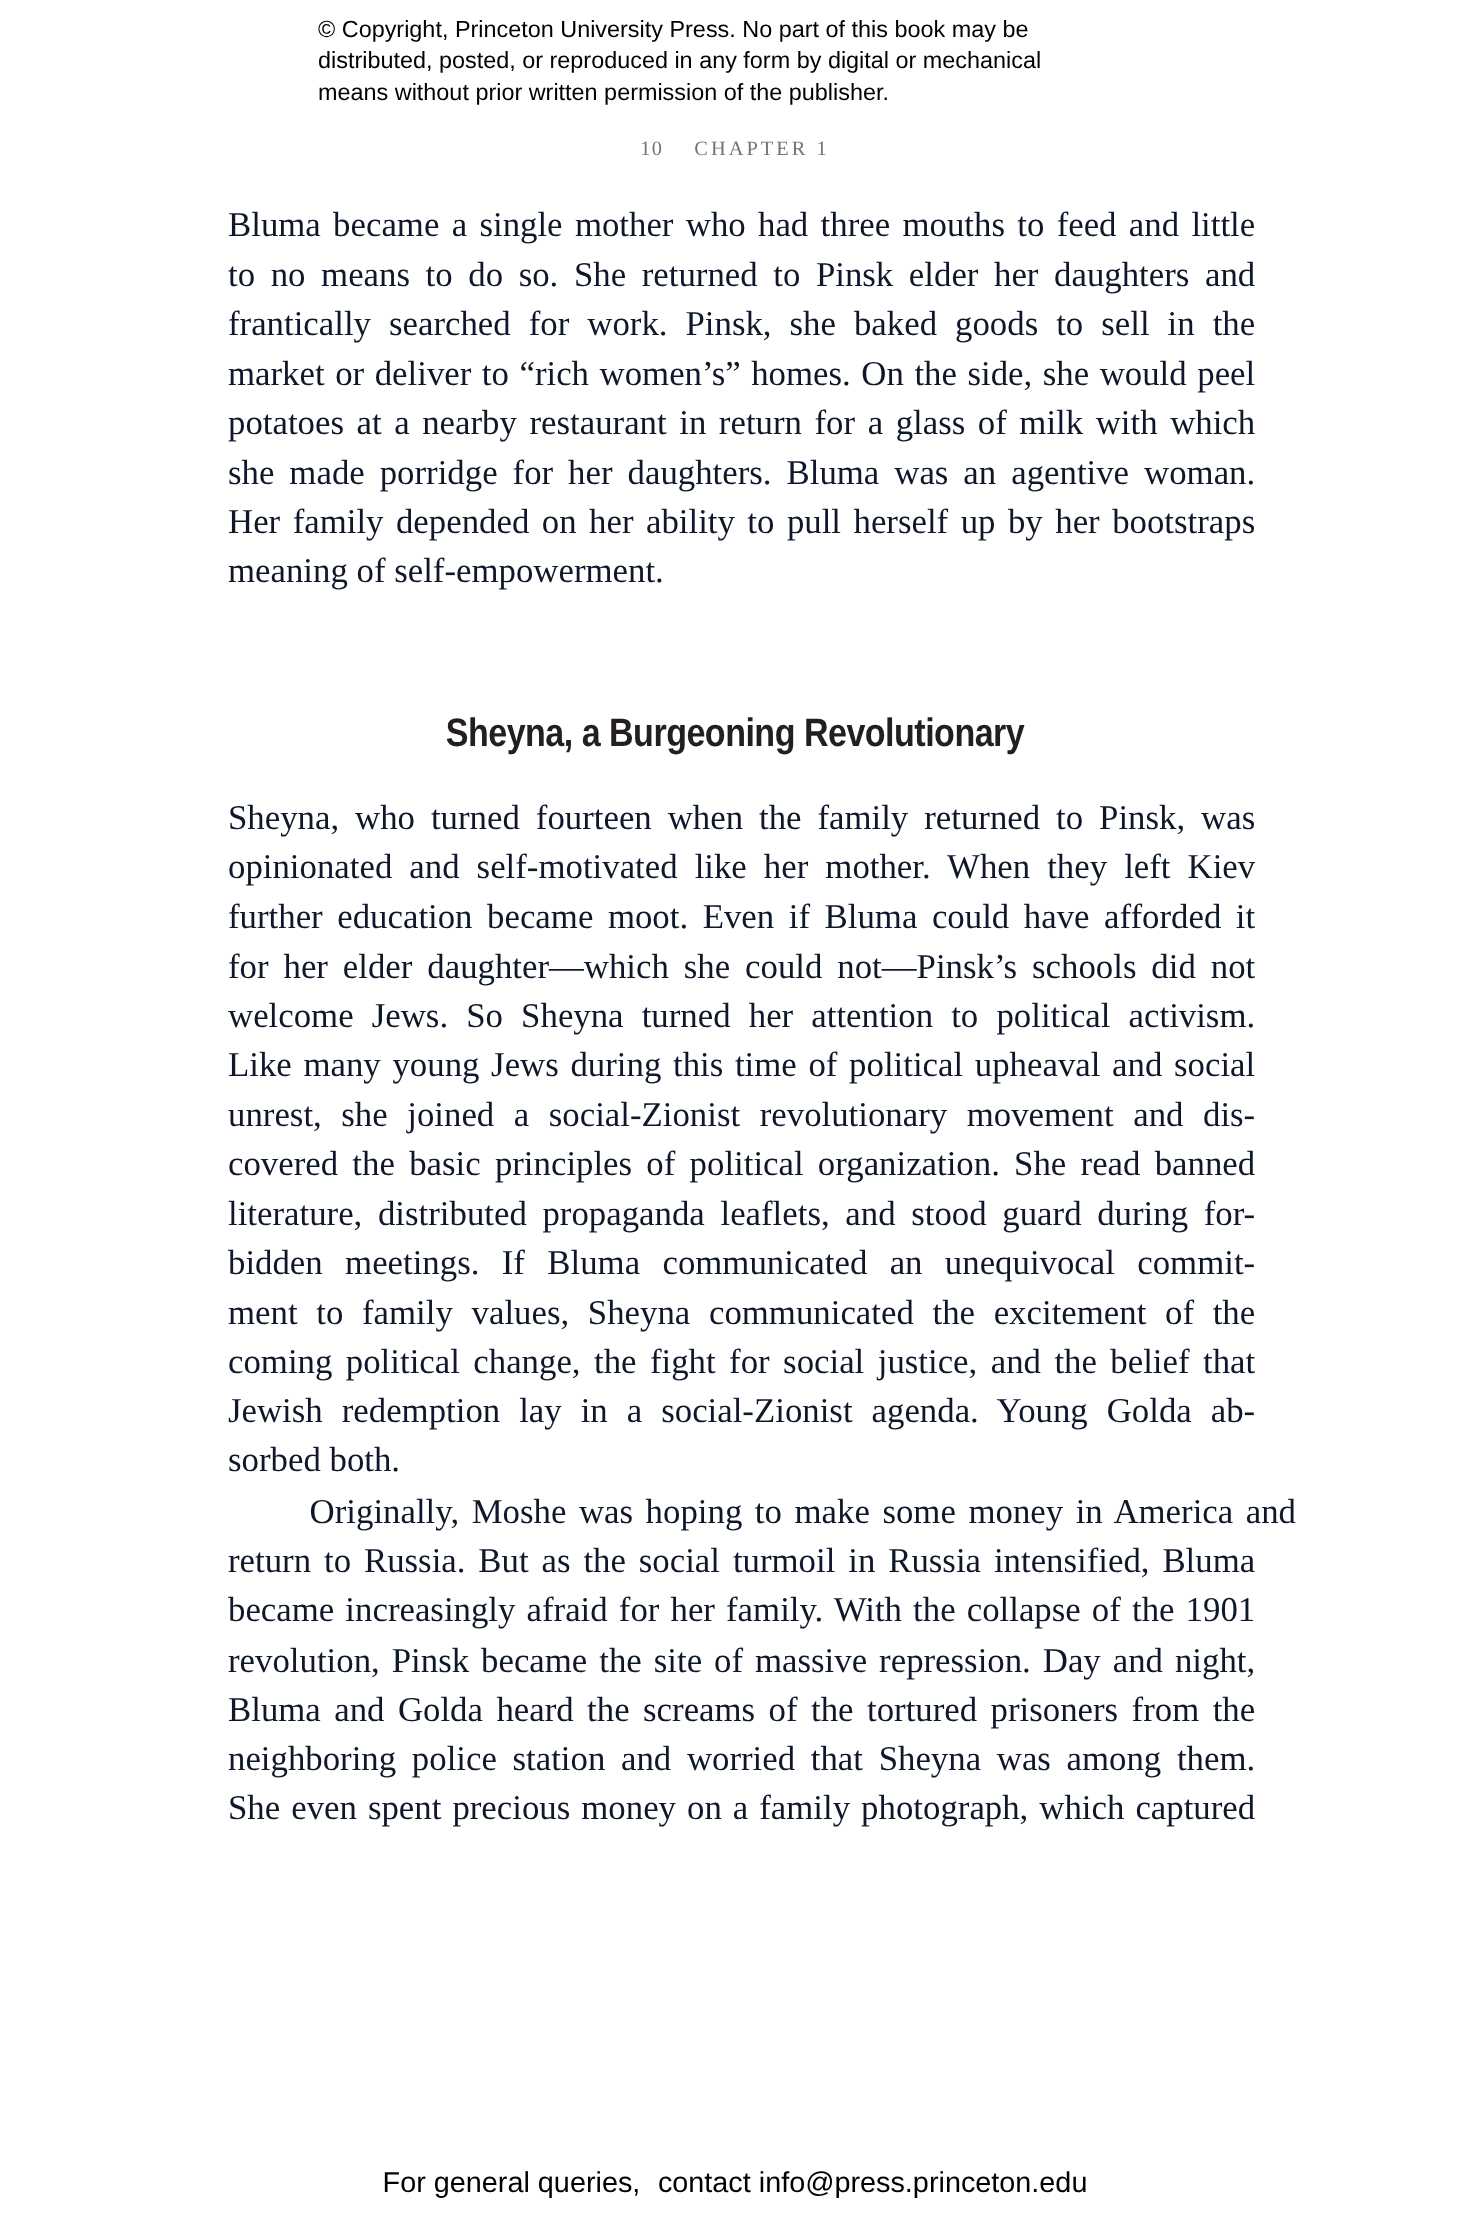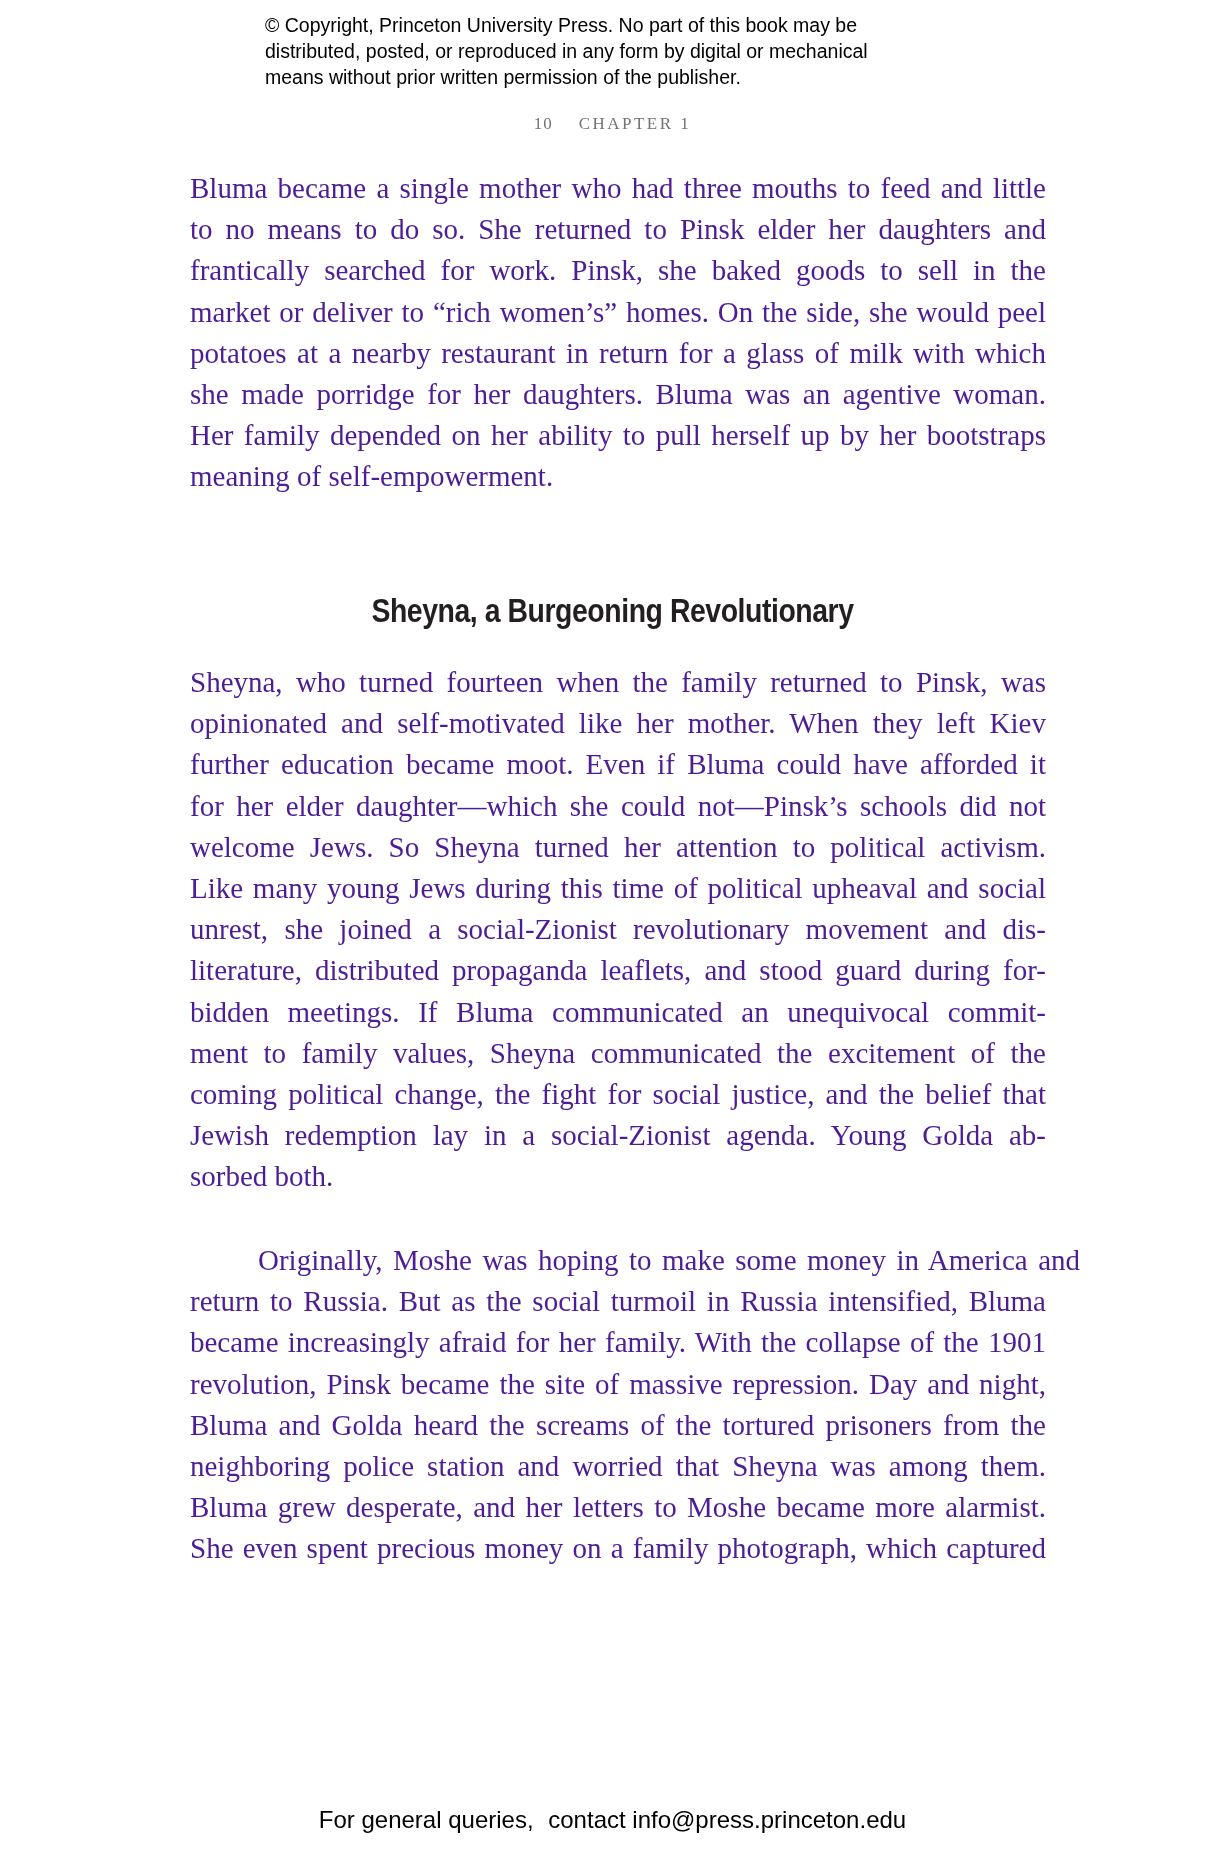--- a/index.html
+++ b/index.html
@@ -37,21 +37,21 @@
       color: #737373;
     }
     .running-head .folio { margin-right: 26px; letter-spacing: 1px; }
     .body-text {
       position: absolute;
       left: 190px;
       width: 856px;
       font-family: "Liberation Serif", serif;
       font-size: 29px;
       line-height: 41.2px;
-      color: #4c1d95;
+      color: #0f172a;
     }
     .body-text .line {
       display: block;
       text-align: justify;
       text-align-last: justify;
       white-space: nowrap;
       height: 41.2px;
       overflow: visible;
     }
     .body-text .line.last {
@@ -125,35 +125,35 @@
 <div class="section-heading">Sheyna, a Burgeoning Revolutionary</div>
 
 <div class="body-text" id="para-2">
   <span class="line"><span class="line-inner">Sheyna, who turned fourteen when the family returned to Pinsk, was</span></span>
   <span class="line"><span class="line-inner">opinionated and self-motivated like her mother. When they left Kiev</span></span>
   <span class="line"><span class="line-inner">further education became moot. Even if Bluma could have afforded it</span></span>
   <span class="line"><span class="line-inner">for her elder daughter—which she could not—Pinsk’s schools did not</span></span>
   <span class="line"><span class="line-inner">welcome Jews. So Sheyna turned her attention to political activism.</span></span>
   <span class="line"><span class="line-inner">Like many young Jews during this time of political upheaval and social</span></span>
   <span class="line"><span class="line-inner">unrest, she joined a social-Zionist revolutionary movement and dis-</span></span>
+  <span class="line"><span class="line-inner">covered the basic principles of political organization. She read banned</span></span>
   <span class="line"><span class="line-inner">literature, distributed propaganda leaflets, and stood guard during for-</span></span>
   <span class="line"><span class="line-inner">bidden meetings. If Bluma communicated an unequivocal commit-</span></span>
   <span class="line"><span class="line-inner">ment to family values, Sheyna communicated the excitement of the</span></span>
   <span class="line"><span class="line-inner">coming political change, the fight for social justice, and the belief that</span></span>
   <span class="line"><span class="line-inner">Jewish redemption lay in a social-Zionist agenda. Young Golda ab-</span></span>
   <span class="line last"><span class="line-inner">sorbed both.</span></span>
 </div>
 
 <div class="body-text" id="para-3">
   <span class="line indent"><span class="line-inner">Originally, Moshe was hoping to make some money in America and</span></span>
   <span class="line"><span class="line-inner">return to Russia. But as the social turmoil in Russia intensified, Bluma</span></span>
   <span class="line"><span class="line-inner">became increasingly afraid for her family. With the collapse of the 1901</span></span>
   <span class="line"><span class="line-inner">revolution, Pinsk became the site of massive repression. Day and night,</span></span>
   <span class="line"><span class="line-inner">Bluma and Golda heard the screams of the tortured prisoners from the</span></span>
   <span class="line"><span class="line-inner">neighboring police station and worried that Sheyna was among them.</span></span>
-  <span class="line"><span class="line-inner">Bluma grew desperate, and her letters to Moshe became more alarmist.</span></span>
   <span class="line"><span class="line-inner">She even spent precious money on a family photograph, which captured</span></span>
 </div>
 
 <div class="footer">
   <span style="margin-left:0">For general queries,</span>
   <span style="margin-left:8px">contact info@press.princeton.edu</span>
 </div>
 
 </body></html>

